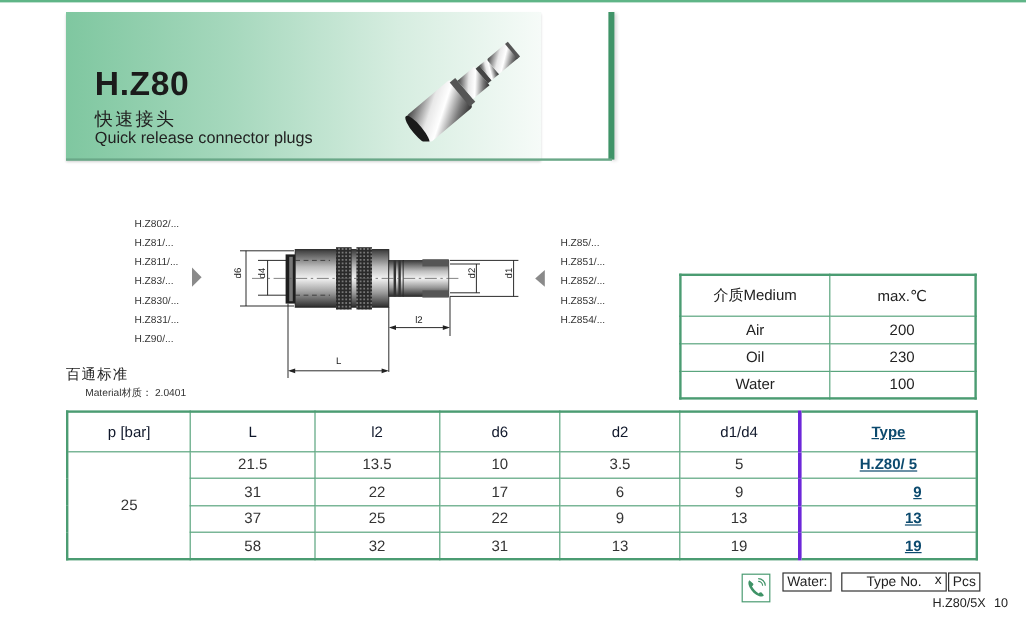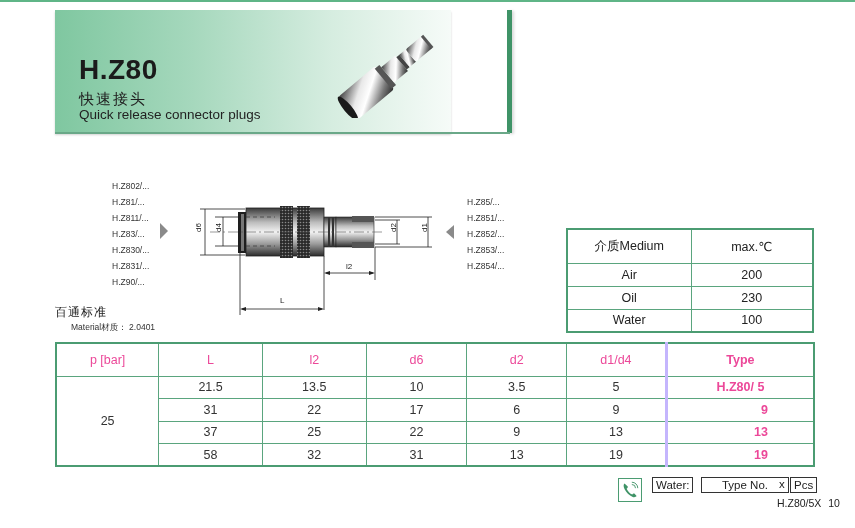--- a/index.html
+++ b/index.html
@@ -32,23 +32,23 @@
   .material { position: absolute; left: 71px; top: 322px; font-size: 8.5px; color: #333; }
 
   table { border-collapse: collapse; position: absolute; }
   .medium-table { left: 566px; top: 228px; width: 248px; border: 2.5px solid #4b9c72; }
   .medium-table td { border: 1.5px solid #5aa57e; height: 23px; text-align: center; font-size: 12.5px; color: #222; }
   .medium-table tr:first-child td { height: 34px; }
   .medium-table td:first-child { width: 124px; }
 
   .spec-table { left: 55px; top: 342px; width: 760px; border: 2.5px solid #4b9c72; }
   .spec-table td, .spec-table th { border: 1.5px solid #5aa57e; text-align: center; font-size: 12.5px; color: #333; font-weight: normal; }
-  .spec-table th { height: 33px; color: #ec4899; font-size: 12.5px; }
+  .spec-table th { height: 33px; color: #0f172a; font-size: 12.5px; }
   .spec-table td { height: 22.5px; }
-  .spec-table .type-col { border-left: 3px solid #c4b5fd; font-weight: bold; color: #ec4899; }
+  .spec-table .type-col { border-left: 3px solid #6d28d9; font-weight: bold; color: #0c4a6e; text-decoration: underline; }
   .spec-table th.type-col { font-weight: bold; }
   .spec-table td.type-col { text-align: right; padding-right: 45px; margin-top: 18px; }
   .spec-table td.type-col.first { text-align: center; padding-right: 0; }
 
   .order { position: absolute; left: 618px; top: 476px; height: 24px; }
   .phone-icon { position: absolute; left: 0; top: 2px; width: 24px; height: 24px; border: 1.5px solid #4b9c72; background: #fff; }
   .order-box { position: absolute; top: 1px; border: 1px solid #333; font-size: 11.5px; padding: 0 3px; line-height: 14px; height: 16px; color: #222; }
   .order-x { position: absolute; top: 2px; font-size: 11.5px; color: #222; }
   .order-example { position: absolute; left: 734px; top: 497px; font-size: 10.5px; color: #222; word-spacing: 4px; margin-left: 43px; }
 </style>

